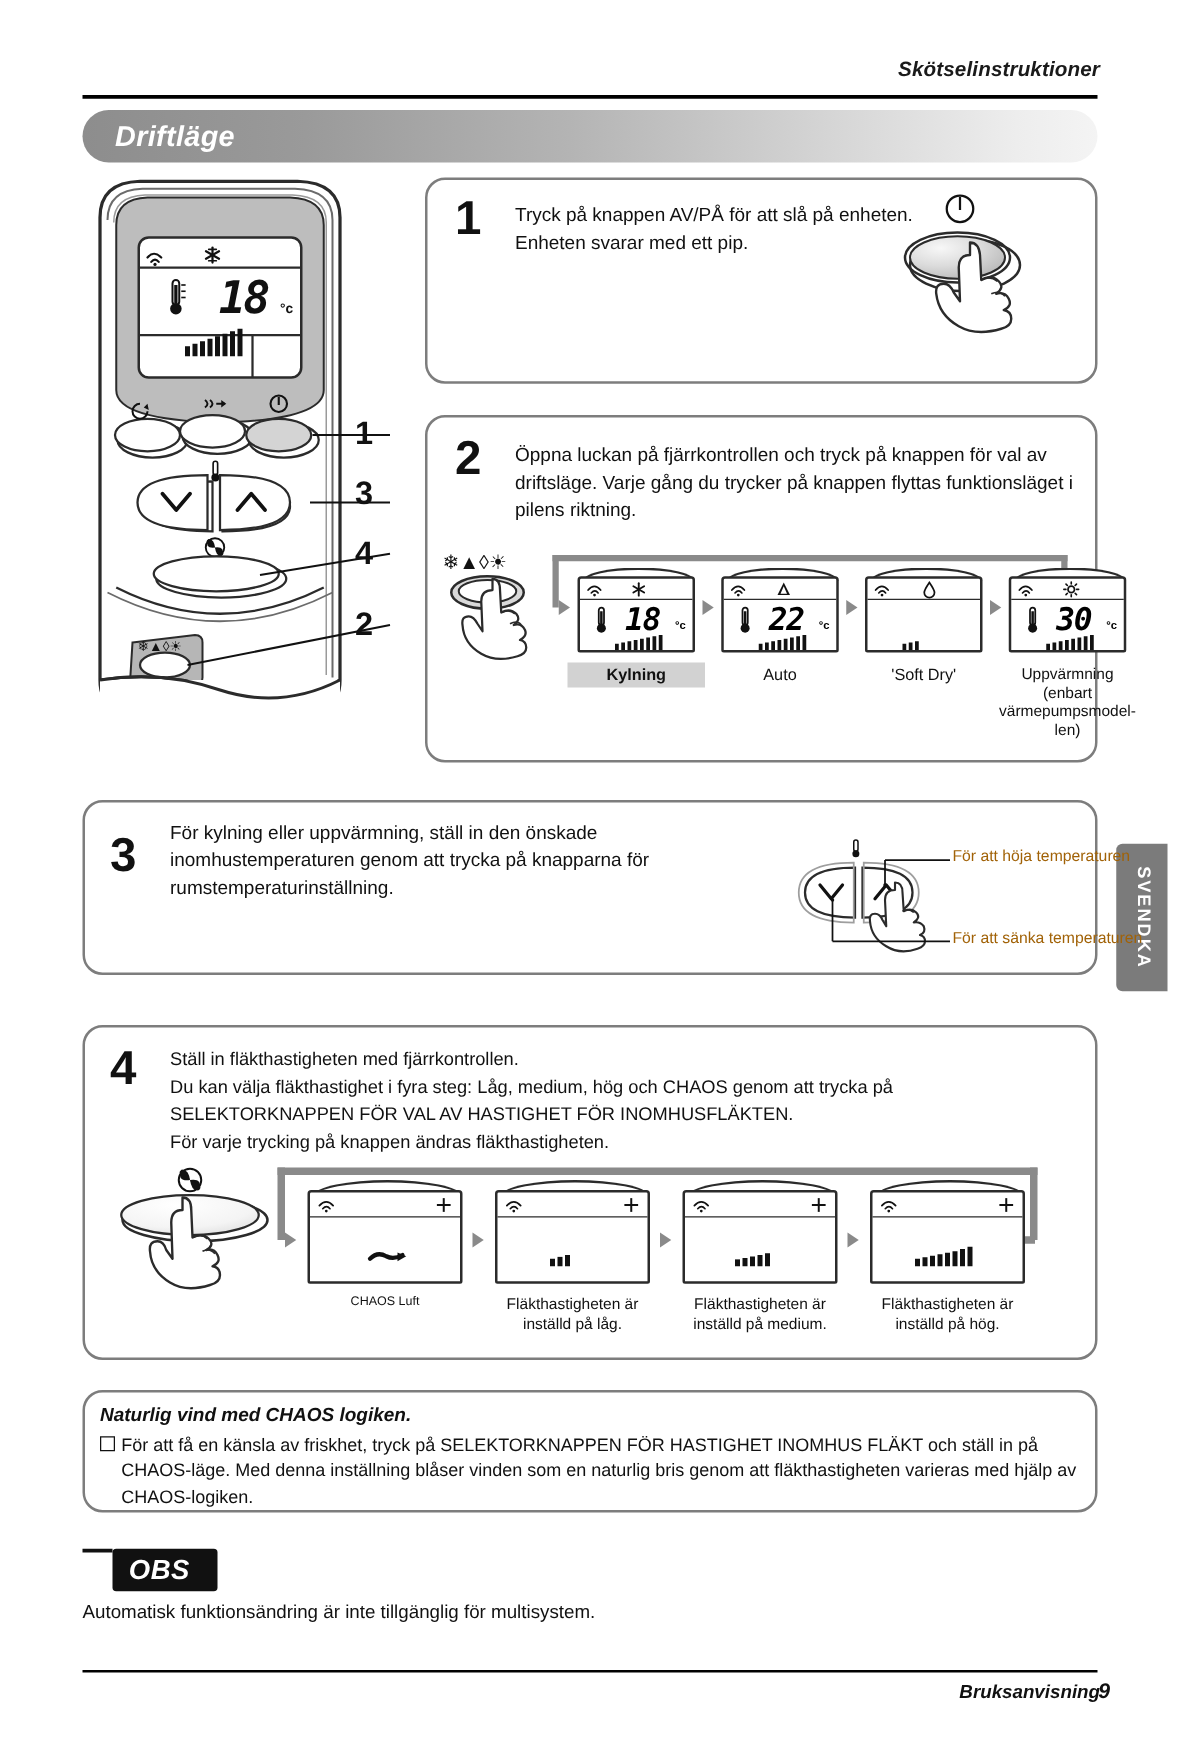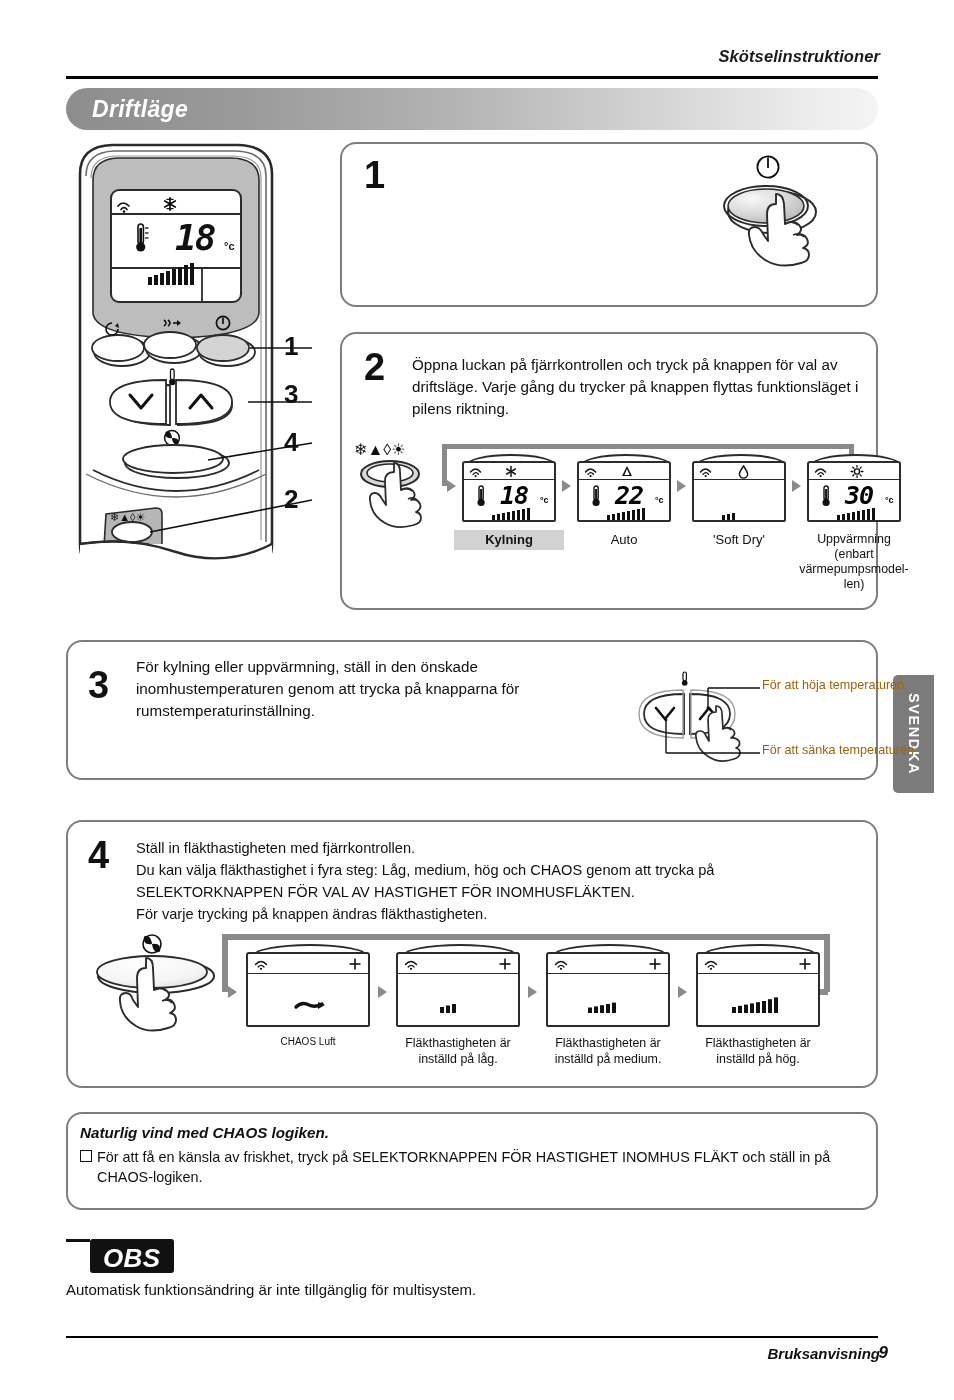--- a/index.html
+++ b/index.html
@@ -125,21 +125,21 @@
   }
   .note-indent { display:block; padding-left: 17px; }
 
   
   .obs-badge {
     position: absolute; left: 90px; top: 1239px;
     width: 84px; height: 34px; background: #111; border-radius: 3px;
   }
   .obs-badge span {
     position: absolute; left: 13px; top: 4px;
-    color: #fff; font-size: 26px; font-weight: bold; font-style: italic;
+    color: #fff; font-size: 22px; font-weight: bold; font-style: italic;
     letter-spacing: 0.4px;
   }
   .obs-rule-left {
     position: absolute; left: 66px; top: 1239px;
     width: 24px; height: 3px; background: #111;
   }
   .obs-text {
     position: absolute; left: 66px; top: 1281px;
     font-size: 15px; color: #111;
   }
@@ -377,20 +377,22 @@
   </svg>
 </div>
 
 <div class="num-callout" style="left:284px; top:331px;">1</div>
 <div class="num-callout" style="left:284px; top:379px;">3</div>
 <div class="num-callout" style="left:284px; top:427px;">4</div>
 <div class="num-callout" style="left:284px; top:484px;">2</div>
 
 <div class="box" id="box1">
   <div class="stepnum">1</div>
+  <div class="steptext" style="white-space:pre-line;">Tryck på knappen AV/PÅ för att slå på enheten.
+Enheten svarar med ett pip.</div>
 
   <svg class="pwr-glyph" width="26" height="26" viewBox="0 0 26 26">
     <circle cx="13" cy="13" r="10.6" fill="none" stroke="#111" stroke-width="1.8"></circle>
     <line x1="13" y1="3.6" x2="13" y2="14" stroke="#111" stroke-width="1.8"></line>
   </svg>
 
   <svg style="position:absolute;left:372px;top:28px;" width="160" height="130" viewBox="0 0 160 130">
     <ellipse cx="58" cy="40" rx="44" ry="21" fill="#ffffff" stroke="#2b2b2b" stroke-width="2"></ellipse>
     <ellipse cx="52" cy="34" rx="42" ry="20" fill="none" stroke="#2b2b2b" stroke-width="2"></ellipse>
     <ellipse cx="52" cy="34" rx="38" ry="17" fill="url(#gbtn)" stroke="#2b2b2b" stroke-width="1.6"></ellipse>
@@ -757,20 +759,21 @@
     </div>
     <div class="fan-caption" style="left:-12px; top:92px; width:148px; white-space:pre-line;">Fläkthastigheten är
 inställd på hög.</div>
   </div>
 </div>
 
 <div class="box" id="noteBox">
   <div class="note-title">Naturlig vind med CHAOS logiken.</div>
   <div class="note-body">
     <span class="note-bullet"></span><span>För att få en känsla av friskhet, tryck på SELEKTORKNAPPEN FÖR HASTIGHET INOMHUS FLÄKT och ställ in på</span>
+    <span class="note-indent">CHAOS-läge. Med denna inställning blåser vinden som en naturlig bris genom att fläkthastigheten varieras med hjälp av</span>
     <span class="note-indent">CHAOS-logiken.</span>
   </div>
 </div>
 
 <div class="obs-rule-left"></div>
 <div class="obs-badge">
   <span>OBS</span>
 </div>
 <div class="obs-text">Automatisk funktionsändring är inte tillgänglig för multisystem.</div>
 

